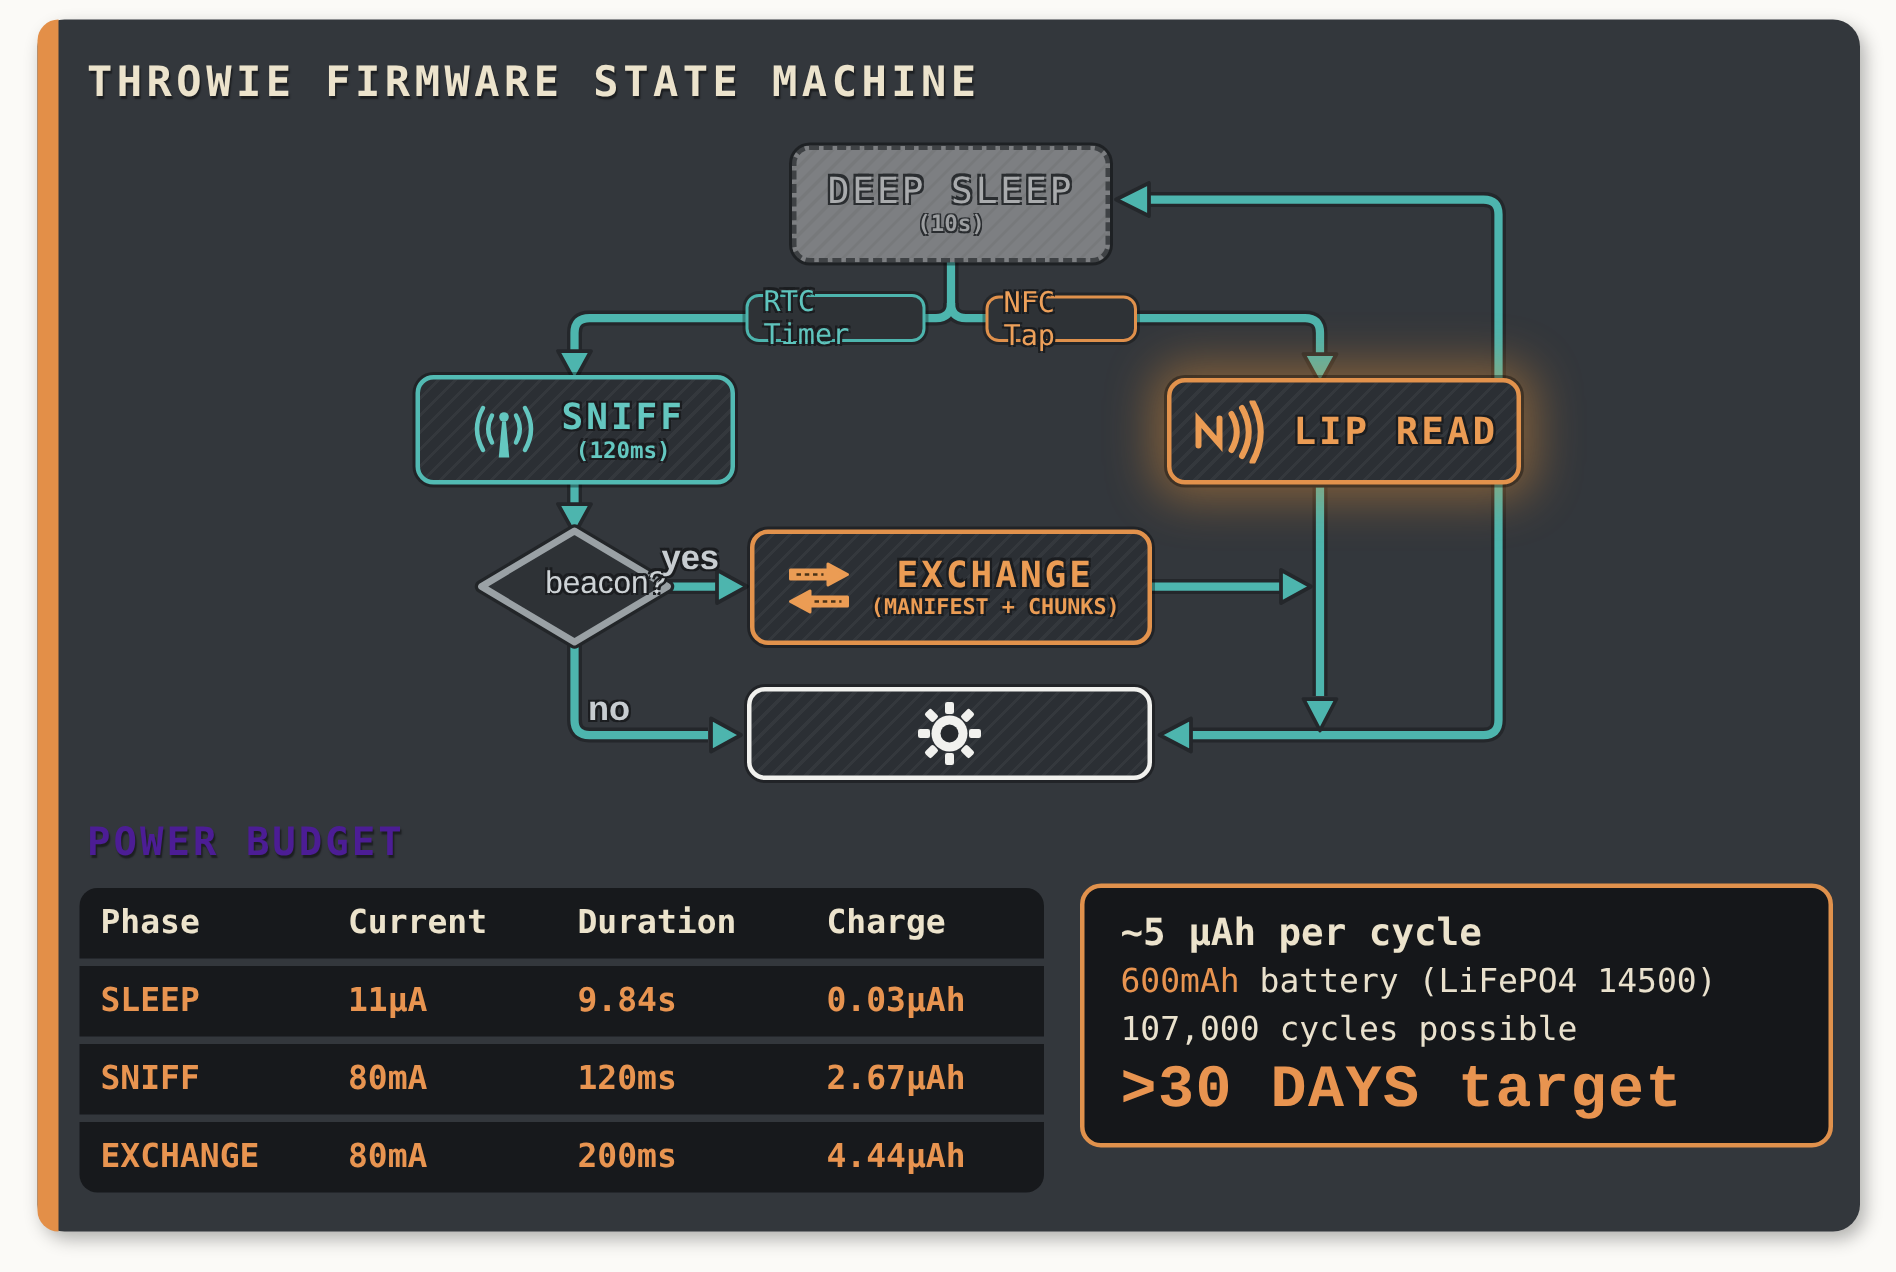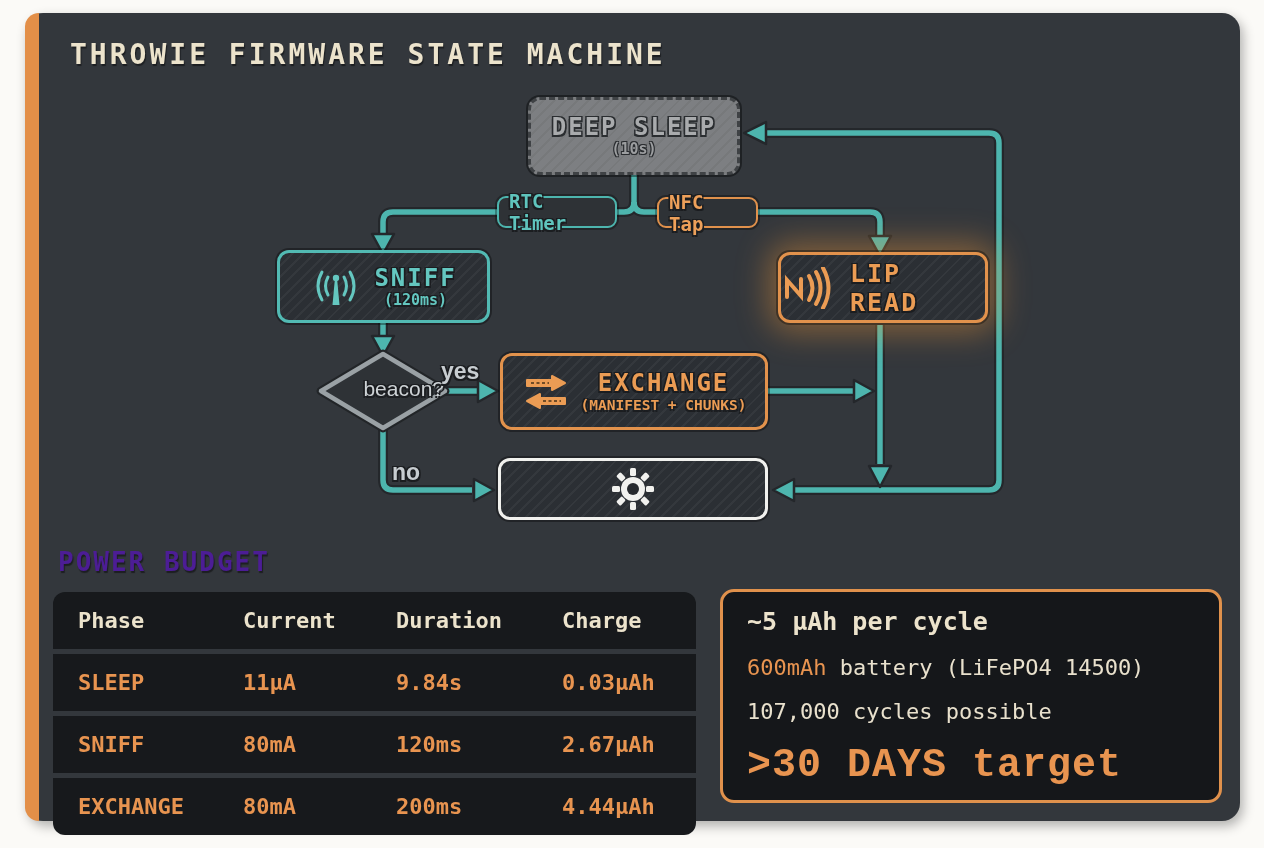--- a/index.html
+++ b/index.html
@@ -11,21 +11,21 @@
   .panel {
     position:absolute; left:25px; top:13px; width:1215px; height:808px;
     background:#33373c; border-radius:18px;
     box-shadow:3px 5px 12px rgba(0,0,0,.30);
   }
   .spine {
     position:absolute; left:0; top:0; bottom:0; width:14px;
     background:#e38f48; border-radius:18px 0 0 18px;
   }
   .page-title {
-    position:absolute; left:70px; top:38px;
+    position:absolute; left:58px; top:38px;
     font-size:28px; font-weight:700; color:#ece3cc; letter-spacing:3px;
     text-shadow:1px 2px 1px rgba(0,0,0,.45);
   }
   
   svg.wires { position:absolute; left:0; top:0; }
   .wire-u { fill:none; stroke:#24272b; stroke-width:10; }
   .wire   { fill:none; stroke:#4db5ae; stroke-width:5.5; }
   .ah     { fill:#4db5ae; stroke:#24272b; stroke-width:2.5; stroke-linejoin:round; }
   .node {
     position:absolute; display:flex; align-items:center; justify-content:center;
@@ -36,38 +36,38 @@
     box-shadow:0 0 0 2px rgba(0,0,0,.35);
   }
   .node .txtcol { display:flex; flex-direction:column; align-items:center; line-height:1.12; }
   .outline-dark { text-shadow:1.5px 1.5px 0 #1b1d20, -1.5px 1.5px 0 #1b1d20, 1.5px -1.5px 0 #1b1d20, -1.5px -1.5px 0 #1b1d20; }
   .node-deep {
     left:528px; top:97px; width:212px; height:78px;
     border:3px dashed #3f4245;
     background:repeating-linear-gradient(135deg, rgba(0,0,0,.05) 0 2px, rgba(0,0,0,0) 2px 8px), #7d7f82;
     box-shadow:0 0 0 2px rgba(0,0,0,.4);
   }
-  .node-deep .lbl { font-size:24px; font-weight:700; color:#a9abad; letter-spacing:2px;
+  .node-deep .lbl { font-size:24px; font-weight:400; color:#a9abad; letter-spacing:2px;
     text-shadow:1.5px 1.5px 0 #2a2d30, -1.5px 1.5px 0 #2a2d30, 1.5px -1.5px 0 #2a2d30, -1.5px -1.5px 0 #2a2d30; }
   .node-deep .sub { font-size:15px; font-weight:700; color:#9c9ea0;
     text-shadow:1px 1px 0 #2a2d30, -1px 1px 0 #2a2d30, 1px -1px 0 #2a2d30, -1px -1px 0 #2a2d30; }
   .node-sniff { left:277px; top:250px; width:213px; height:73px; border:3.5px solid #52bab3; gap:12px; }
   .node-sniff .lbl { font-size:24px; font-weight:700; color:#64c7c0; letter-spacing:2px; }
   .node-sniff .sub { font-size:15px; font-weight:700; color:#64c7c0; }
-  .node-lip { left:778px; top:252px; width:210px; height:71px; border:3.5px solid #e2924c; gap:13px;
+  .node-lip { left:778px; top:252px; width:236px; height:71px; border:3.5px solid #e2924c; gap:13px;
     box-shadow:0 0 0 2px rgba(0,0,0,.35), 0 0 32px 9px rgba(233,148,58,.45); }
   .node-lip .lbl { font-size:25px; font-weight:700; color:#eb9c54; letter-spacing:2px; }
   .node-exchange { left:500px; top:353px; width:268px; height:77px; border:3.5px solid #e2924c; gap:11px; }
   .node-exchange .lbl { font-size:24px; font-weight:700; color:#eb9c54; letter-spacing:2px; }
   .node-exchange .sub { font-size:14.5px; font-weight:700; color:#eb9c54; }
   .node-house { left:498px; top:458px; width:270px; height:62px; border:3.5px solid #f1f1ee; gap:13px; }
   .node-house .lbl { font-size:24px; font-weight:700; color:#f4f4f1; letter-spacing:1.5px; }
   .edge-label {
     position:absolute; display:inline-flex; align-items:center; justify-content:center;
-    background:#2e3236; border-radius:9px; font-weight:700; font-size:19px;
+    background:#2e3236; border-radius:9px; font-weight:400; font-size:19px;
     padding:2px 10px; box-shadow:0 0 0 2px rgba(0,0,0,.3);
   }
   .edge-rtc { left:497px; top:196px; width:120px; height:32px; border:2.5px solid #4db5ae; color:#5fc4bd; }
   .edge-nfc { left:657px; top:197px; width:101px; height:31px; border:2.5px solid #e0914c; color:#eda05a; }
   .decision-label {
     position:absolute; left:322px; top:377px; width:122px; text-align:right;
     font-family:"Liberation Sans", sans-serif; font-size:21px; color:#ced3d6;
   }
   .yn {
     position:absolute; font-family:"Liberation Sans", sans-serif;
@@ -78,29 +78,29 @@
   
   .budget-heading {
     position:absolute; left:58px; top:547px;
     font-size:26px; font-weight:700; color:#4c1d95; letter-spacing:2px;
     text-shadow:1px 2px 1px rgba(0,0,0,.45);
   }
   .budget-table { position:absolute; left:53px; top:592px; width:643px;
     display:flex; flex-direction:column; gap:5px; }
   .brow {
     display:grid; grid-template-columns:165px 153px 166px 1fr;
-    align-items:center; height:57px; background:#17191c; padding-left:25px;
+    align-items:center; height:47px; background:#17191c; padding-left:14px;
   }
   .brow:first-child { border-radius:12px 12px 0 0; }
   .brow:last-child  { border-radius:0 0 12px 12px; }
   .bhead { font-size:22px; font-weight:700; color:#ece3cc; }
   .bcell { font-size:22px; font-weight:600; color:#e89450; }
   
   .summary {
-    position:absolute; left:720px; top:589px; width:502px; height:214px;
+    position:absolute; left:720px; top:589px; width:502px; height:176px;
     background:#15171a; border:3px solid #e0914c; border-radius:14px;
     padding:15px 42px 12px 24px; display:flex; flex-direction:column; justify-content:space-between;
   }
   .sum1 { font-size:25px; font-weight:700; color:#ece3cc; }
   .sum2, .sum3 { font-size:22px; color:#e9e1cd; }
   .sum2 .hl { color:#e89450; }
   .sum4 { font-size:40px; font-weight:700; color:#e89450; letter-spacing:1px;font-family:Liberation Mono, monospace; }
   .icon { display:inline-flex; }
 </style>
 </head>

